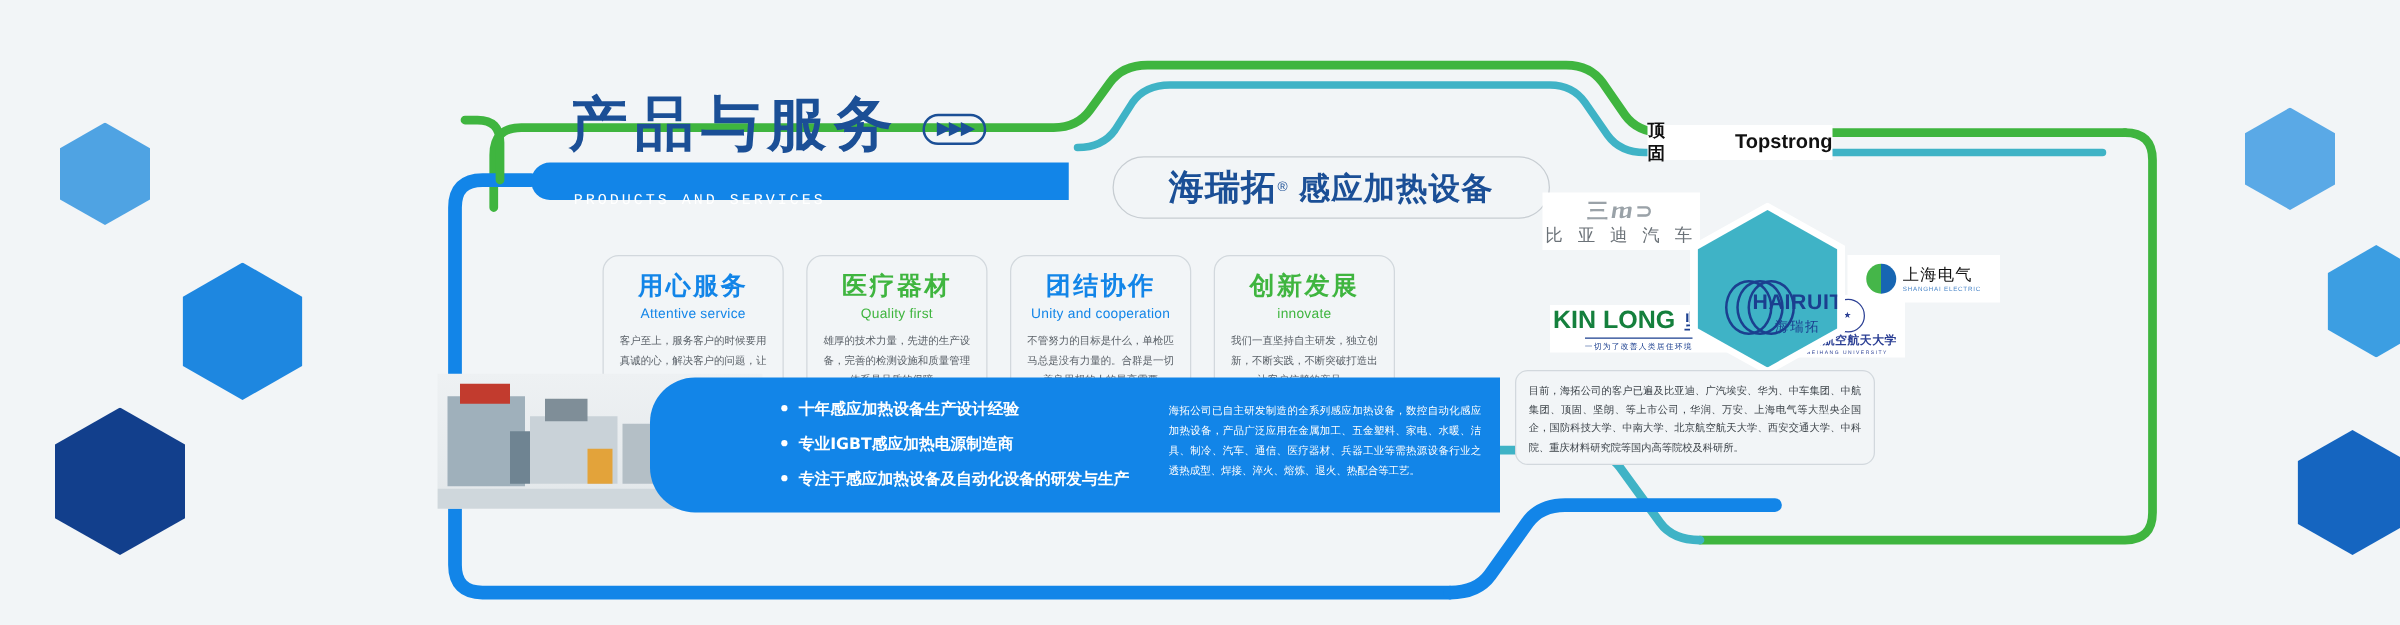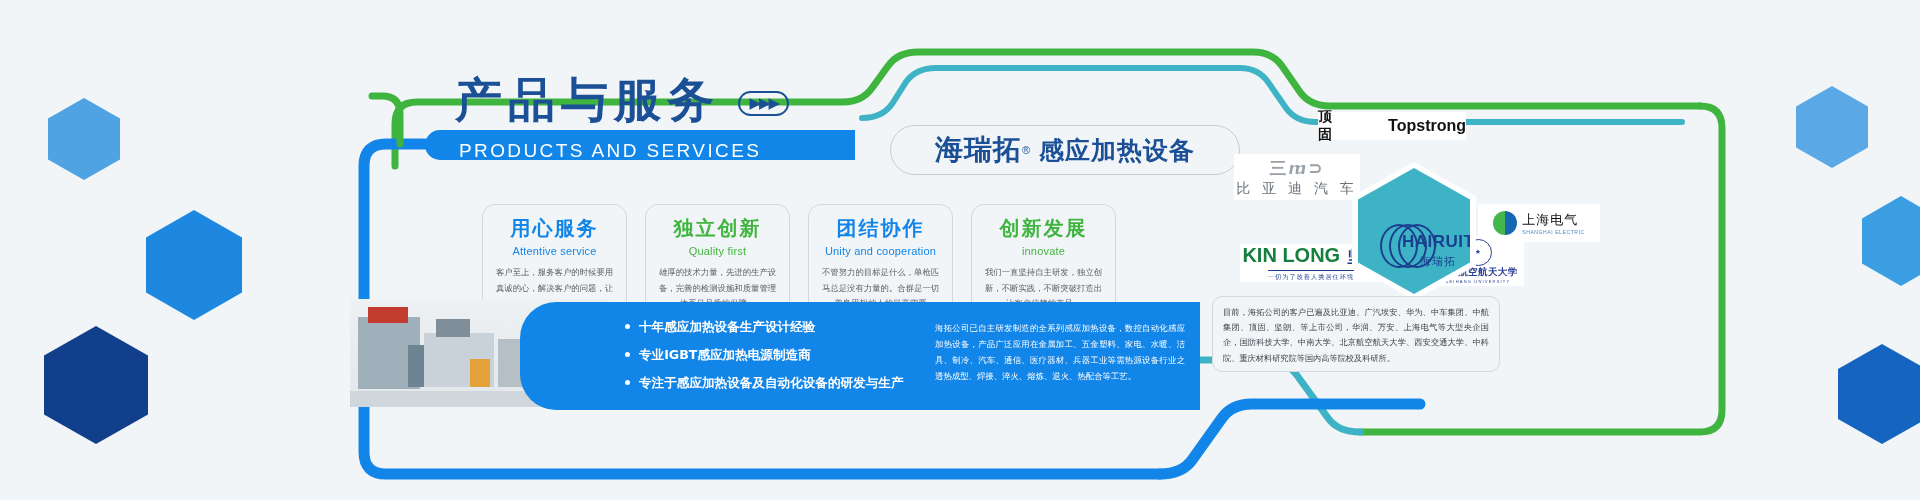--- a/index.html
+++ b/index.html
@@ -41,23 +41,23 @@
     padding:2px 9px 3px; line-height:1; position:relative; top:4px;
   }
   .arrow-pill span { font-size:15px; color:#1b4f96; letter-spacing:-2px; }
 
   
   .blue-bar {
     position:absolute; left:425px; top:86px; width:430px; height:30px;
     background:#1285e8; border-top-left-radius:15px; border-bottom-left-radius:15px;
   }
   .blue-bar .en {
-    position:absolute; left:34px; top:10px;
-    font-family:Liberation Sans, sans-serif;
-    font-size:19px; color:#ffffff; letter-spacing:2.4px;
+    position:absolute; left:34px; top:23px;
+    font-family:Liberation Mono, monospace;
+    font-size:12px; color:#ffffff; letter-spacing:2.4px;
   }
 
   
   .brand-pill {
     position:absolute; left:890px; top:81px; width:350px; height:50px;
     background:#f2f5f7; border:1.6px solid #c7cdd2; border-radius:26px;
     display:flex; align-items:center; justify-content:center;
   }
   .brand-cn {
     font-size:28px; font-weight:bold; color:#1b4f96; letter-spacing:1px;
@@ -124,21 +124,21 @@
     width:5px; height:5px; border-radius:50%; background:#ffffff;
   }
   .feature-para {
     position:absolute; left:415px; top:18px; width:250px;
     color:#ffffff; font-size:8.4px; line-height:1.92; text-align:justify;
     font-family:"DejaVu Sans","Liberation Sans",sans-serif;
   }
 
   
   .logo { position:absolute; background:#ffffff; display:flex; align-items:center; justify-content:center; }
-  .logo-topstrong { left:1318px; top:68px;  width:148px; height:28px;gap:44px; }
+  .logo-topstrong { left:1318px; top:56px;  width:148px; height:28px;gap:44px; }
   .logo-byd       { left:1234px; top:110px; width:126px; height:46px; }
   .logo-shanghai  { left:1478px; top:160px; width:122px; height:38px; }
   .logo-kinlong   { left:1240px; top:200px; width:142px; height:38px; }
   .logo-buaa      { left:1432px; top:192px; width:92px;  height:50px; }
 
   .ts-cn { font-size:14px; font-weight:bold; color:#111; letter-spacing:1px;
            font-family:"DejaVu Sans","Liberation Sans",sans-serif;}
   .ts-en { font-size:16px; font-weight:bold; color:#111; margin-left:4px; }
   .byd-mark { font-size:17px; font-weight:bold; color:#9aa2a8; letter-spacing:2px; }
   .byd-cn { font-size:14px; color:#6b7278; letter-spacing:4px; text-align:center; }
@@ -237,21 +237,21 @@
 
   <div class="cards">
 
     <div class="card">
       <div class="card-cn c-blue">用心服务</div>
       <div class="card-en c-blue">Attentive service</div>
       <div class="card-desc">客户至上，服务客户的时候要用真诚的心，解决客户的问题，让客户宾至如归。</div>
     </div>
 
     <div class="card">
-      <div class="card-cn c-green">独立创新</div>
+      <div class="card-cn c-green">医疗器材</div>
       <div class="card-en c-green">Quality first</div>
       <div class="card-desc">雄厚的技术力量，先进的生产设备，完善的检测设施和质量管理体系是品质的保障。</div>
     </div>
 
     <div class="card">
       <div class="card-cn c-blue">团结协作</div>
       <div class="card-en c-blue">Unity and cooperation</div>
       <div class="card-desc">不管努力的目标是什么，单枪匹马总是没有力量的。合群是一切善良思想的人的最高需要</div>
     </div>
 

